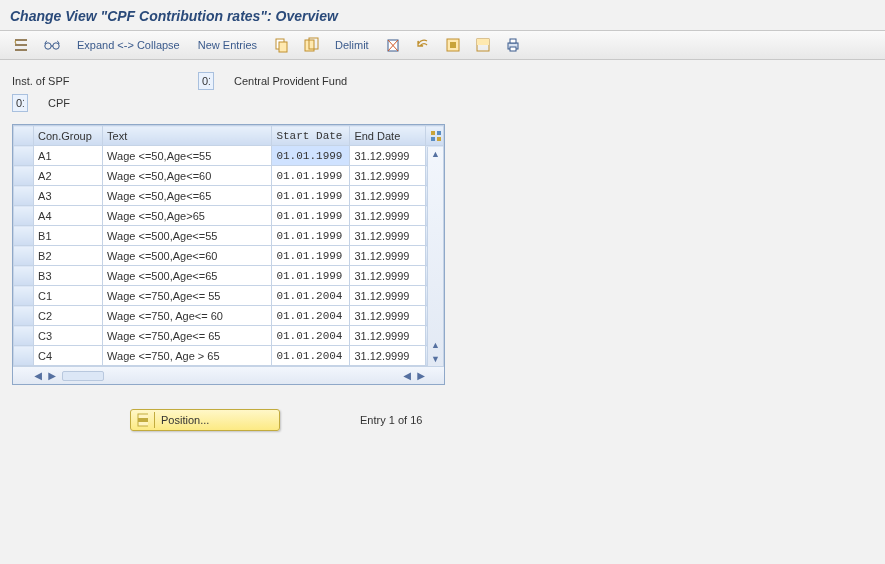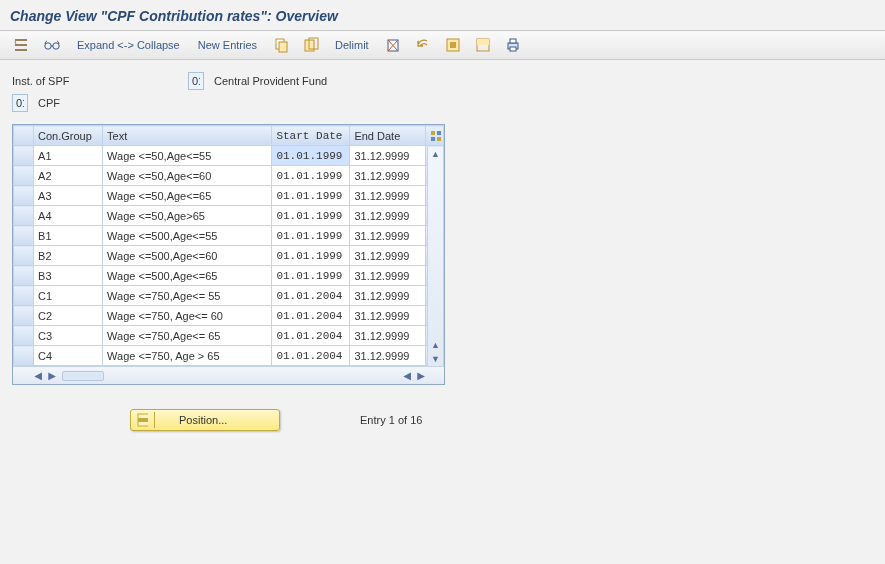--- a/index.html
+++ b/index.html
@@ -44,21 +44,21 @@
   }
   .tool-text { font-size: 11px; color: #3a5a8c; padding: 0 6px; }
   svg { display: block; }
   .header-block {
     padding: 10px 12px 4px;
   }
   .field-row {
     display: flex;
     align-items: center;
     height: 22px;
-    gap: 6px;
+    gap: 16px;
   }
   .field-label { width: 170px; color: #333; }
   .field-input {
     background: #eaf2fd;
     border: 1px solid #a9c0de;
     height: 18px;
     line-height: 16px;
     padding: 0 3px;
     font-size: 11px;
     color: #333;
@@ -129,21 +129,21 @@
     flex:0 0 42px;background:#dce7f6;height:10px;margin:0 3px;border:1px solid #b8c8de;border-radius:2px;
   }
   .hscroll .gap {flex:1;}
   .footer {
     display:flex;
     align-items:center;
     gap:80px;
     padding: 24px 0 0 130px;
   }
   .pos-btn {
-    display:flex;align-items:center;gap:22px;
+    display:flex;align-items:center;gap:4px;
     background: linear-gradient(#fff7c8,#fcea84);
     border:1px solid #c2ab3e;
     border-radius:3px;
     height:22px; width:150px;
     padding:0 6px;
     color:#333;
     font-size:11px;
     box-shadow: 1px 1px 2px rgba(0,0,0,.2);
   }
   .pos-btn .icon-box {

